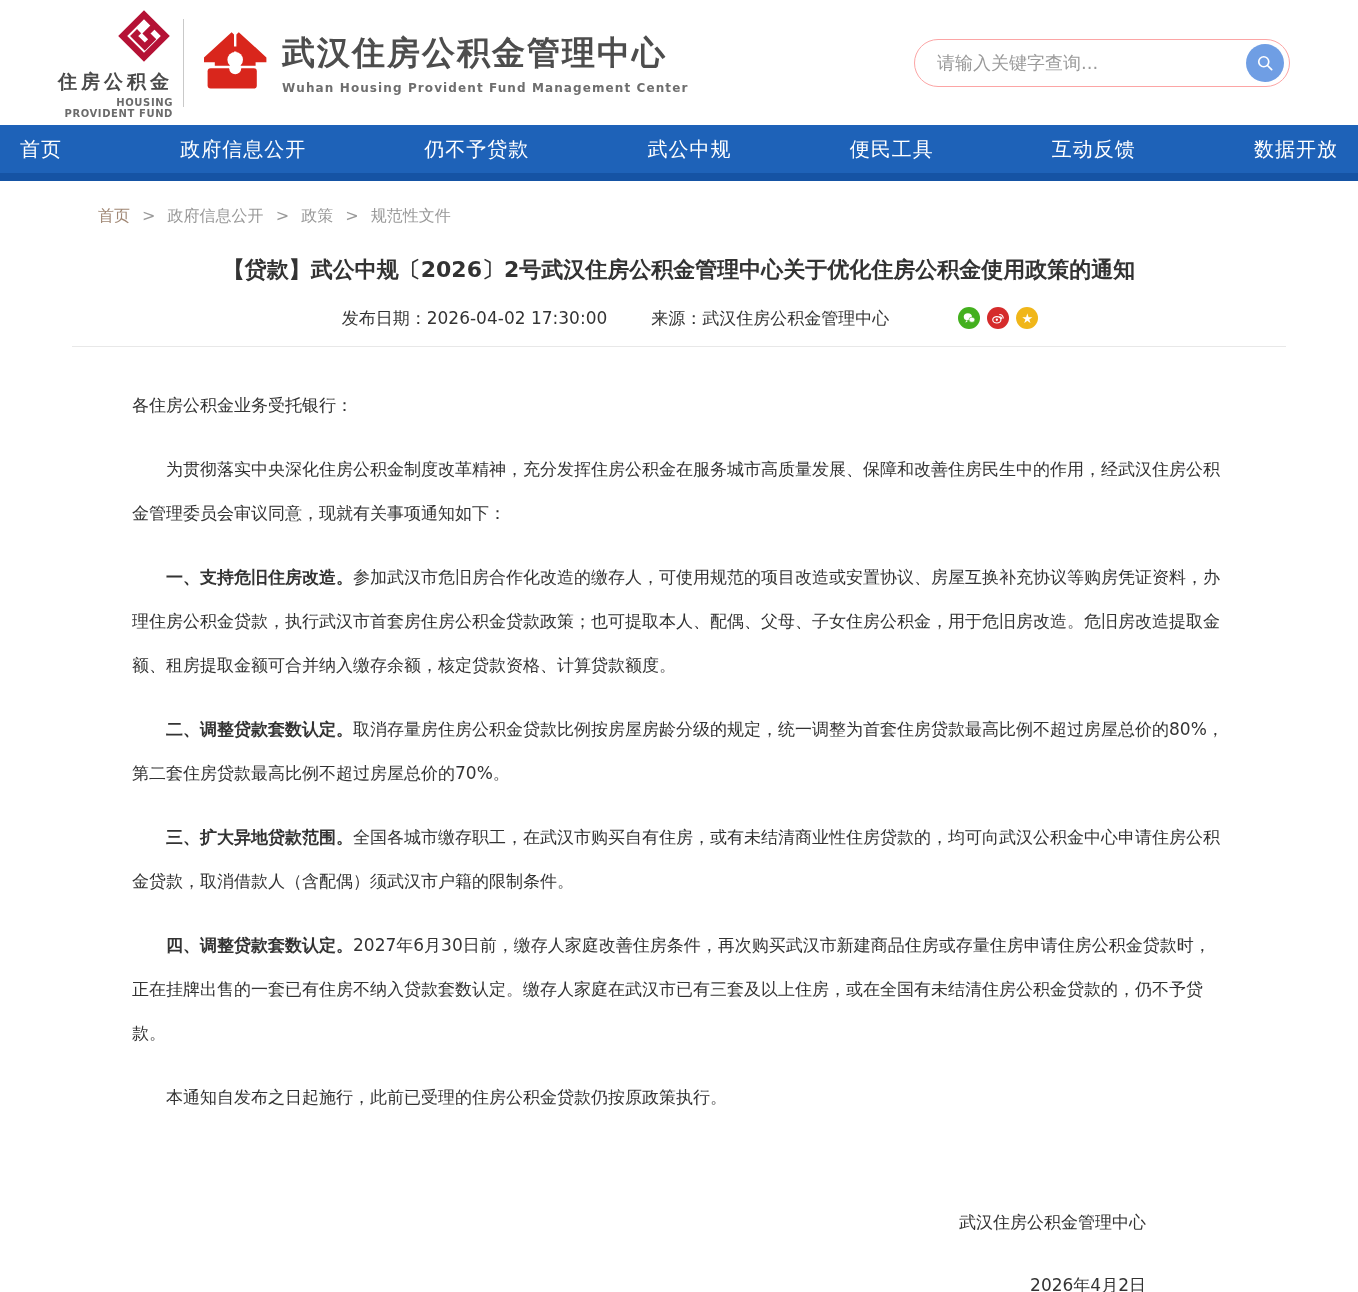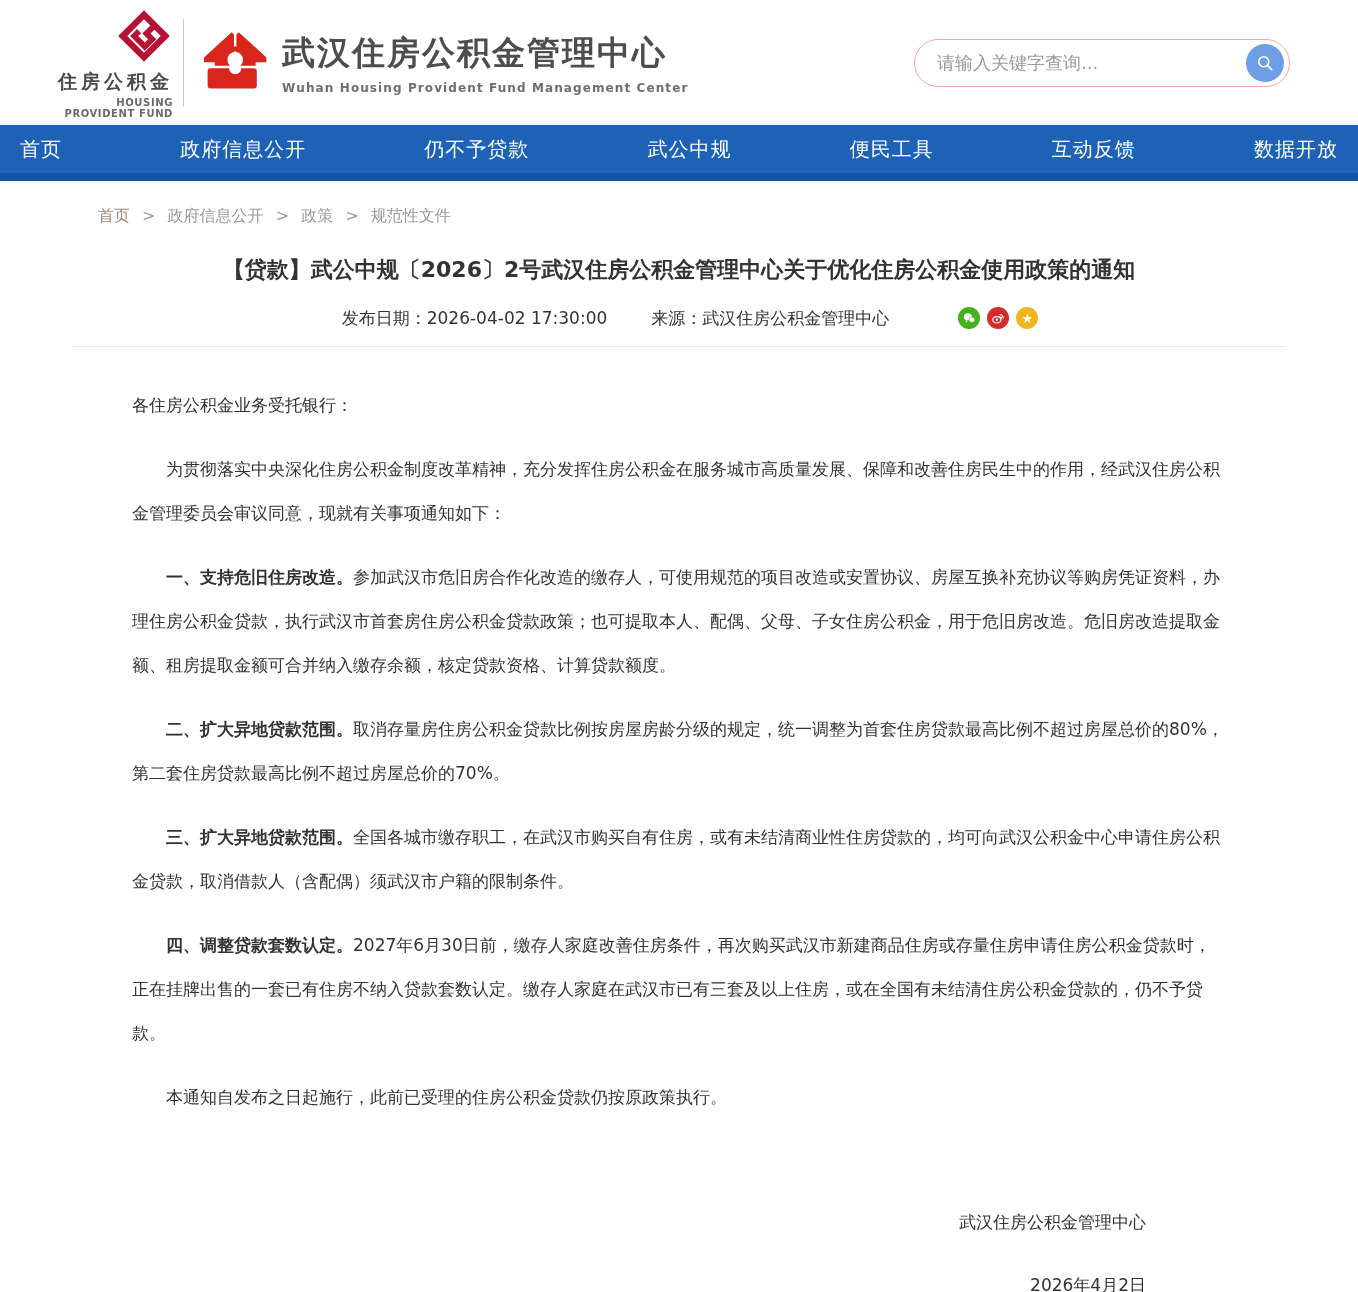--- a/index.html
+++ b/index.html
@@ -214,21 +214,21 @@
       <span class="share-ico share-qzone">★</span>
     </span>
   </div>
 
   <div class="meta-rule"></div>
 
   <div class="article-body">
     <p class="no-indent"><span class="lead"></span><span>各住房公积金业务受托银行：</span></p>
     <p><span class="lead"></span><span>为贯彻落实中央深化住房公积金制度改革精神，充分发挥住房公积金在服务城市高质量发展、保障和改善住房民生中的作用，经武汉住房公积金管理委员会审议同意，现就有关事项通知如下：</span></p>
     <p><span class="lead">一、支持危旧住房改造。</span><span>参加武汉市危旧房合作化改造的缴存人，可使用规范的项目改造或安置协议、房屋互换补充协议等购房凭证资料，办理住房公积金贷款，执行武汉市首套房住房公积金贷款政策；也可提取本人、配偶、父母、子女住房公积金，用于危旧房改造。危旧房改造提取金额、租房提取金额可合并纳入缴存余额，核定贷款资格、计算贷款额度。</span></p>
-    <p><span class="lead">二、扩大异地贷款范围。</span><span>取消存量房住房公积金贷款比例按房屋房龄分级的规定，统一调整为首套住房贷款最高比例不超过房屋总价的80%，第二套住房贷款最高比例不超过房屋总价的70%。</span></p>
+    <p><span class="lead">二、调整贷款套数认定。</span><span>取消存量房住房公积金贷款比例按房屋房龄分级的规定，统一调整为首套住房贷款最高比例不超过房屋总价的80%，第二套住房贷款最高比例不超过房屋总价的70%。</span></p>
     <p><span class="lead">三、扩大异地贷款范围。</span><span>全国各城市缴存职工，在武汉市购买自有住房，或有未结清商业性住房贷款的，均可向武汉公积金中心申请住房公积金贷款，取消借款人（含配偶）须武汉市户籍的限制条件。</span></p>
     <p><span class="lead">四、调整贷款套数认定。</span><span>2027年6月30日前，缴存人家庭改善住房条件，再次购买武汉市新建商品住房或存量住房申请住房公积金贷款时，正在挂牌出售的一套已有住房不纳入贷款套数认定。缴存人家庭在武汉市已有三套及以上住房，或在全国有未结清住房公积金贷款的，仍不予贷款。</span></p>
     <p><span class="lead"></span><span>本通知自发布之日起施行，此前已受理的住房公积金贷款仍按原政策执行。</span></p>
 
     <div class="signature">
       <div class="org">武汉住房公积金管理中心</div>
       <div class="date">2026年4月2日</div>
     </div>
   </div>
 

